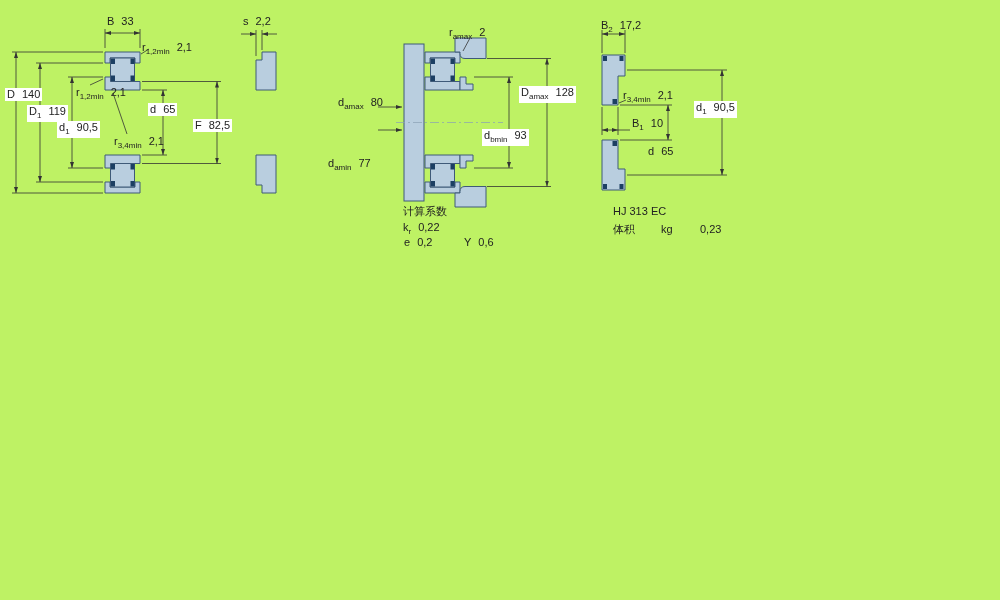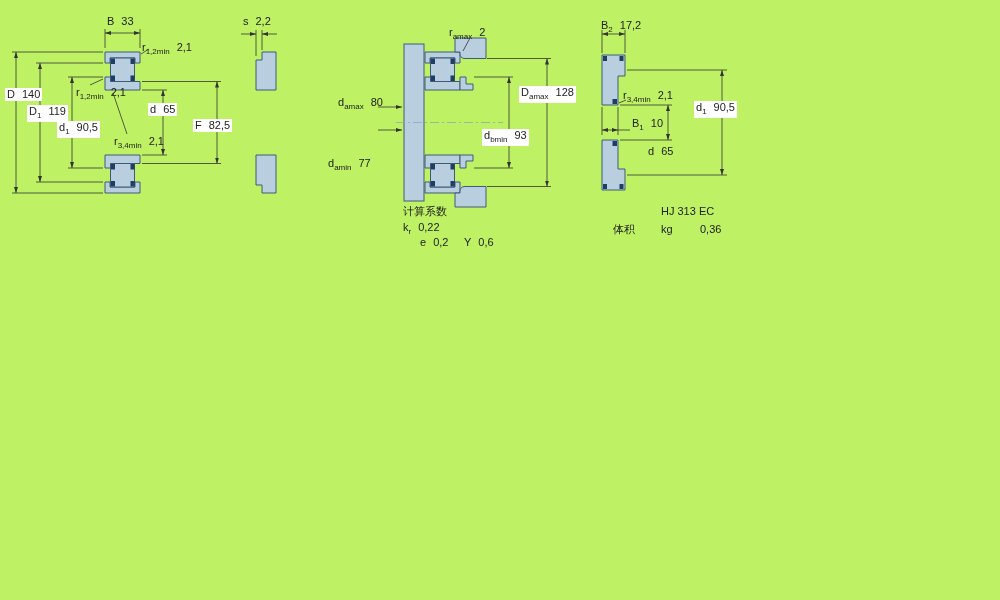--- a/index.html
+++ b/index.html
@@ -156,20 +156,20 @@
       <span class="lbl" style="left: 328px; top: 96px; margin-left: 10px;"><span>d</span><span class="sub">amax</span><span class="gap">80</span></span>
       <span class="lbl" style="left: 328px; top: 119px; margin-top: 38px;"><span>d</span><span class="sub">amin</span><span class="gap">77</span></span>
       <span class="lbl bg" style="left: 519px; top: 86px;"><span>D</span><span class="sub">amax</span><span class="gap">128</span></span>
       <span class="lbl bg" style="left: 482px; top: 129px;"><span>d</span><span class="sub">bmin</span><span class="gap">93</span></span>
       <span class="lbl" style="left: 623px; top: 89px;"><span>r</span><span class="sub">3,4min</span><span class="gap">2,1</span></span>
       <span class="lbl bg" style="left: 694px; top: 101px;"><span>d</span><span class="sub">1</span><span class="gap">90,5</span></span>
       <span class="lbl" style="left: 632px; top: 117px;"><span>B</span><span class="sub">1</span><span class="gap">10</span></span>
       <span class="lbl" style="left: 648px; top: 145px;"><span>d</span><span class="gap">65</span></span>
       <span class="lbl" style="left: 403px; top: 205px;"><span>计算系数</span></span>
       <span class="lbl" style="left: 403px; top: 221px;"><span>k</span><span class="sub">r</span><span class="gap">0,22</span></span>
-      <span class="lbl" style="left: 420px; top: 236px;"><span>e</span><span class="gap">0,2</span></span>
+      <span class="lbl" style="left: 404px; top: 236px;"><span>e</span><span class="gap">0,2</span></span>
       <span class="lbl" style="left: 464px; top: 236px;"><span>Y</span><span class="gap">0,6</span></span>
-      <span class="lbl" style="left: 613px; top: 205px; margin-left: 48px;"><span>HJ 313 EC</span></span>
+      <span class="lbl" style="left: 613px; top: 205px;"><span>HJ 313 EC</span></span>
       <span class="lbl" style="left: 613px; top: 223px;"><span>体积</span></span>
       <span class="lbl" style="left: 661px; top: 223px;"><span>kg</span></span>
-      <span class="lbl" style="left: 700px; top: 223px;"><span>0,36</span></span>
+      <span class="lbl" style="left: 700px; top: 223px;"><span>0,23</span></span>
     </div>
 </div>
 
 </body></html>

